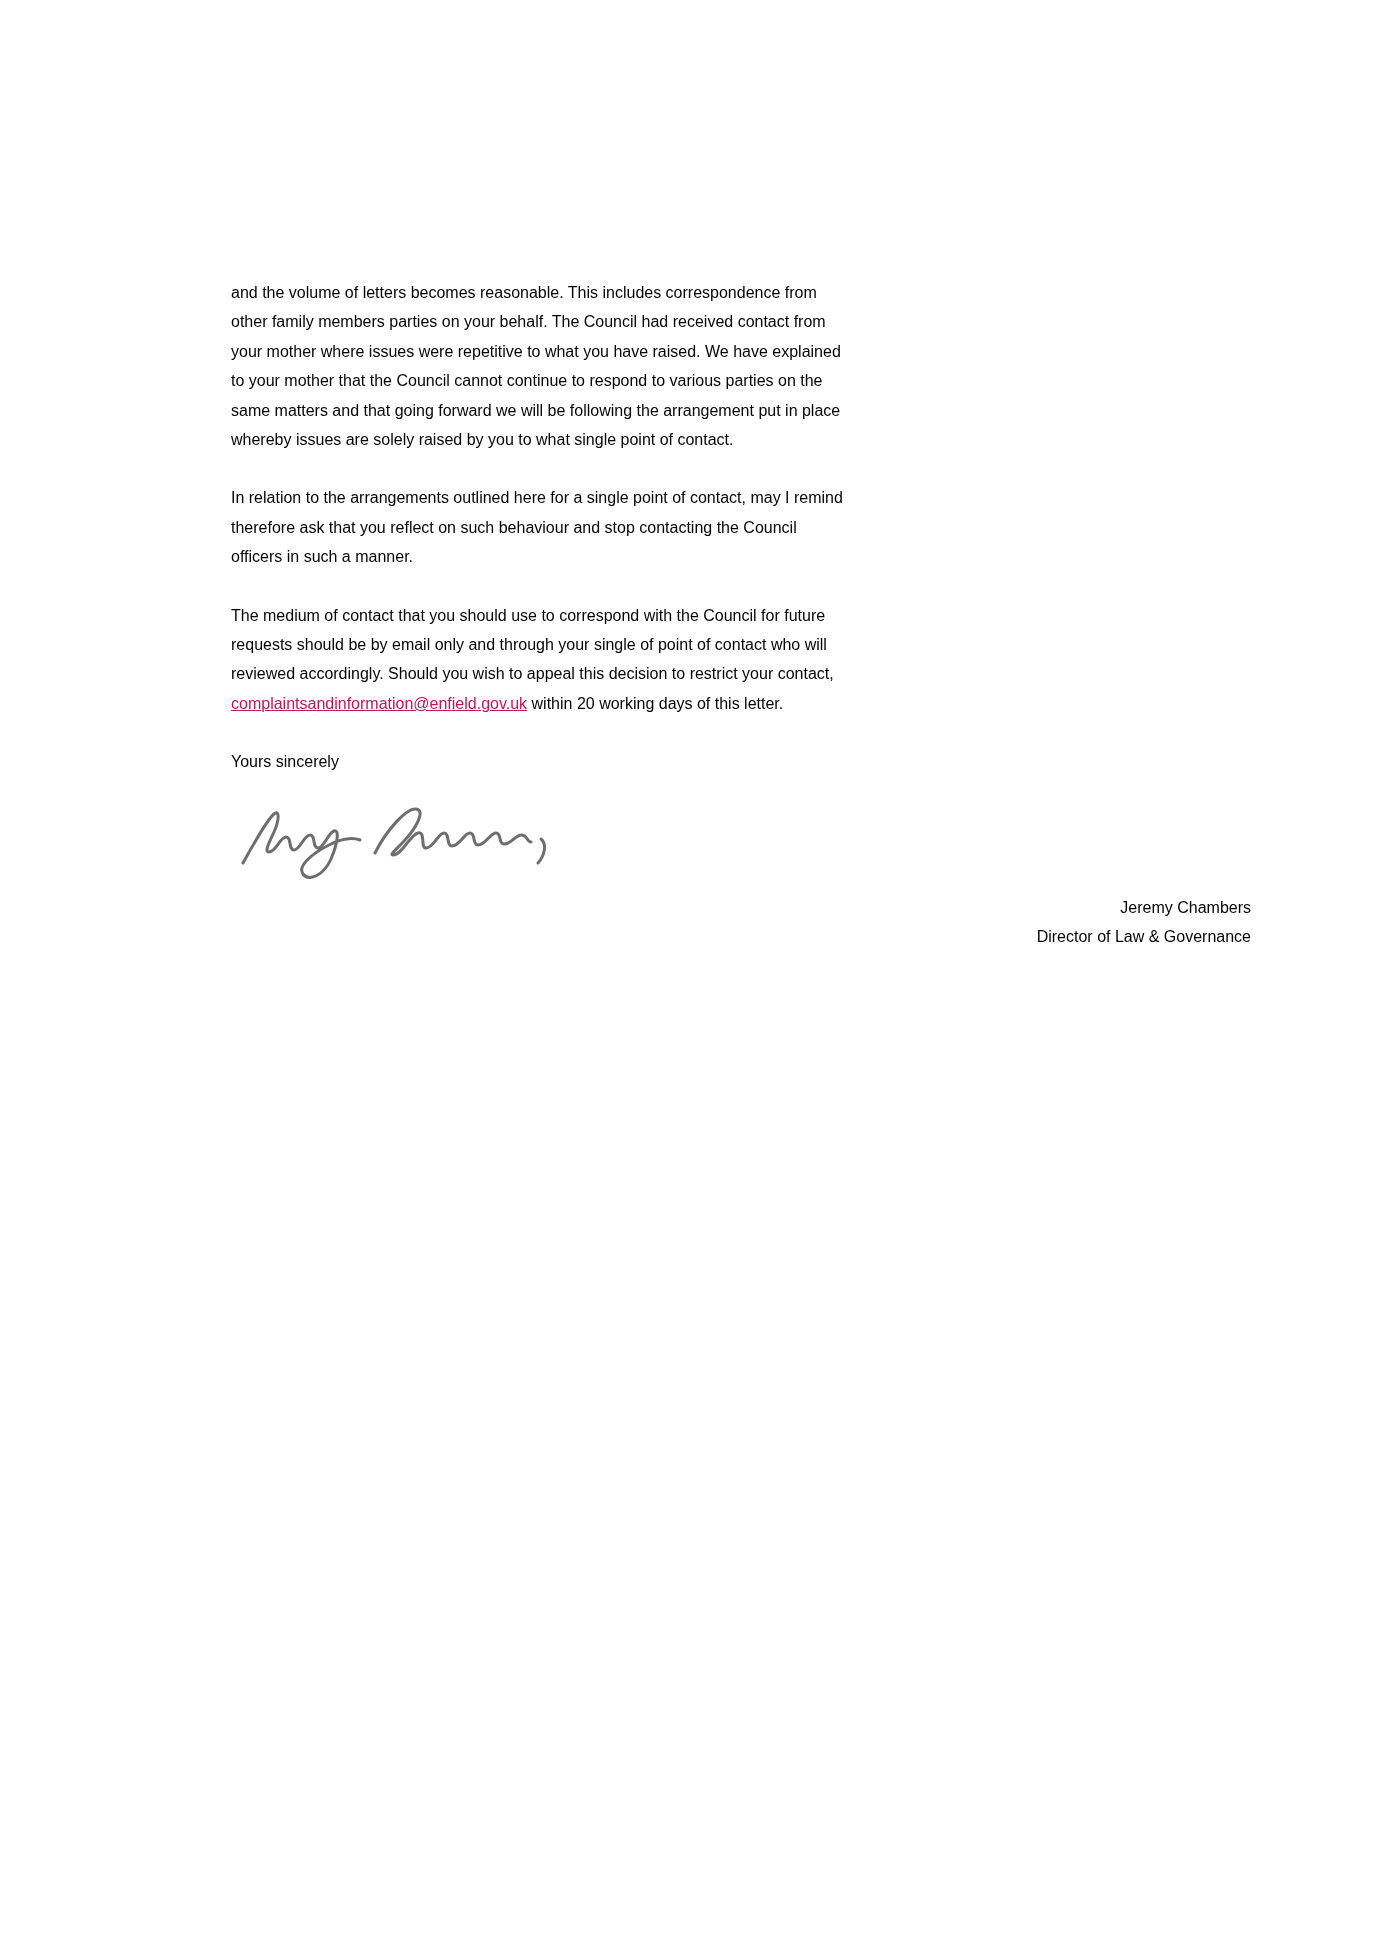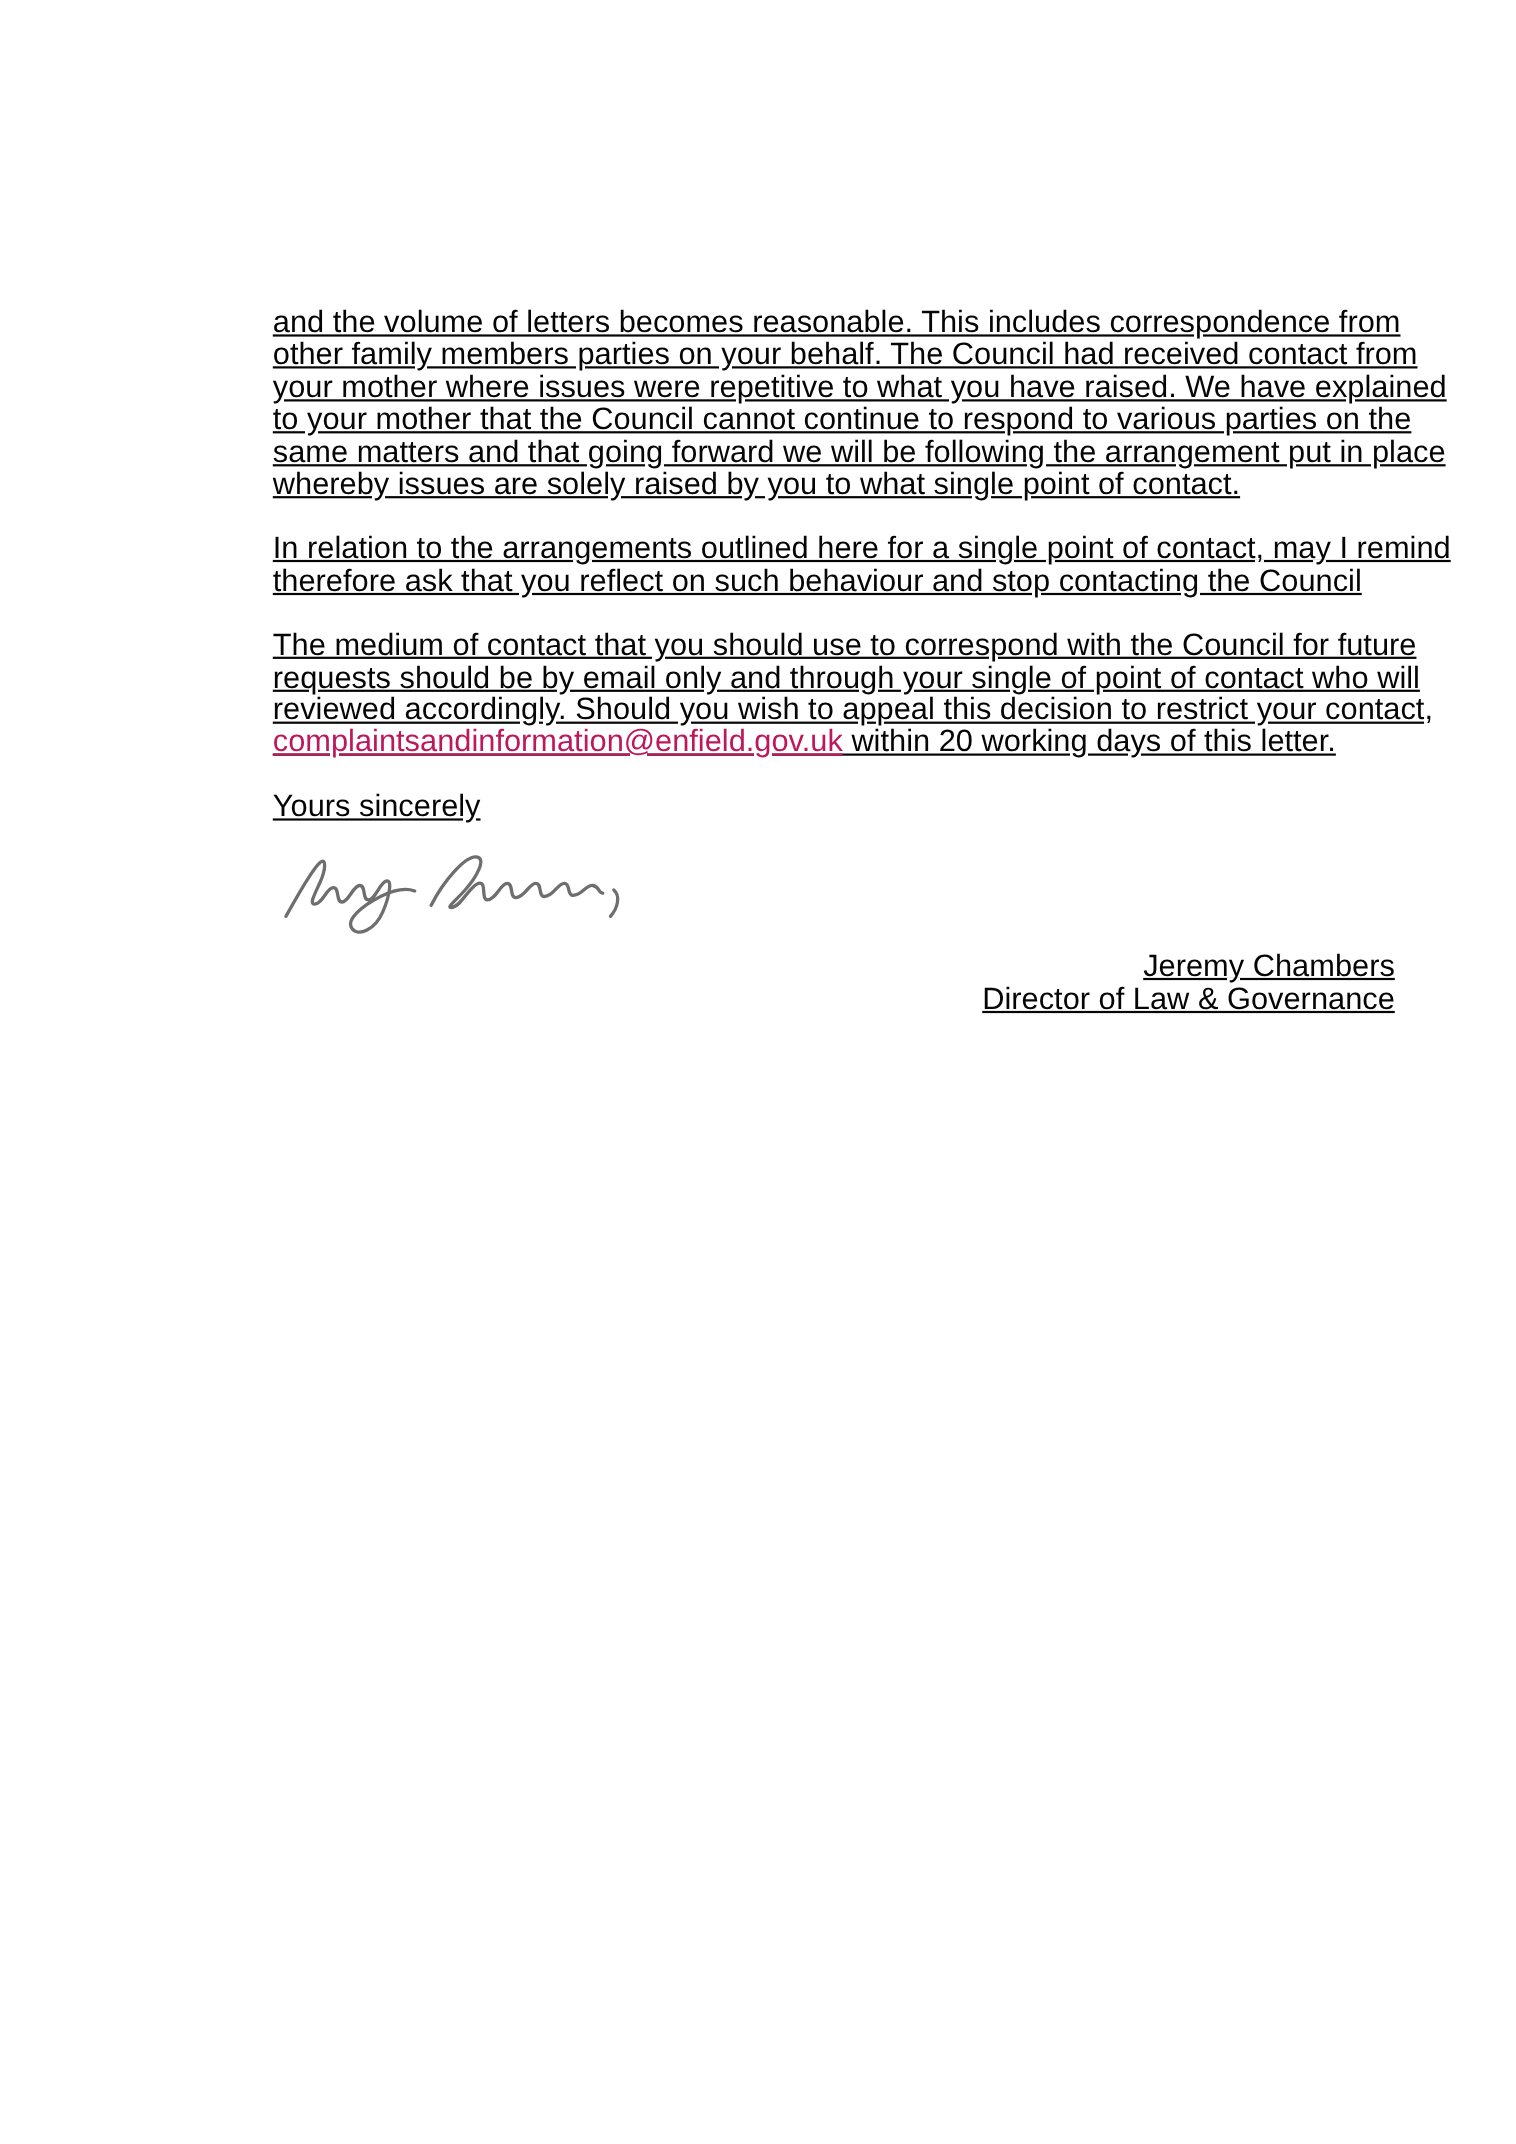--- a/index.html
+++ b/index.html
@@ -11,27 +11,26 @@
     position: relative;
     width: 1378px;
     height: 1949px;
     background: #ffffff;
     overflow: hidden;
     font-family: "Liberation Sans", sans-serif;
     color: #000000;
   }
   .letter {
     position: absolute;
-    left: 248px;
+    left: 231px;
     top: 278px;
     width: 1020px;
-    font-size: 28px;
+    font-size: 16px;
     line-height: 29.4px;
     color: #050505;
-    text-decoration: underline;
   }
   .para {
     margin: 0 0 29px 0;
   }
   .line {
     white-space: nowrap;
   }
   a.email-link {
     color: #be185d;
     text-decoration: underline;
@@ -66,20 +65,21 @@
       <div class="line">other family members parties on your behalf. The Council had received contact from</div>
       <div class="line">your mother where issues were repetitive to what you have raised. We have explained</div>
       <div class="line">to your mother that the Council cannot continue to respond to various parties on the</div>
       <div class="line">same matters and that going forward we will be following the arrangement put in place</div>
       <div class="line">whereby issues are solely raised by you to what single point of contact.</div>
     </div>
 
     <div class="para">
       <div class="line">In relation to the arrangements outlined here for a single point of contact, may I remind</div>
       <div class="line">therefore ask that you reflect on such behaviour and stop contacting the Council</div>
+      <div class="line">officers in such a manner.</div>
     </div>
 
     <div class="para">
       <div class="line">The medium of contact that you should use to correspond with the Council for future</div>
       <div class="line">requests should be by email only and through your single of point of contact who will</div>
       <div class="line">reviewed accordingly. Should you wish to appeal this decision to restrict your contact,</div>
       <div class="line"><a class="email-link" href="#">complaintsandinformation@enfield.gov.uk</a><span> within 20 working days of this letter.</span></div>
     </div>
 
     <div class="para closing">

